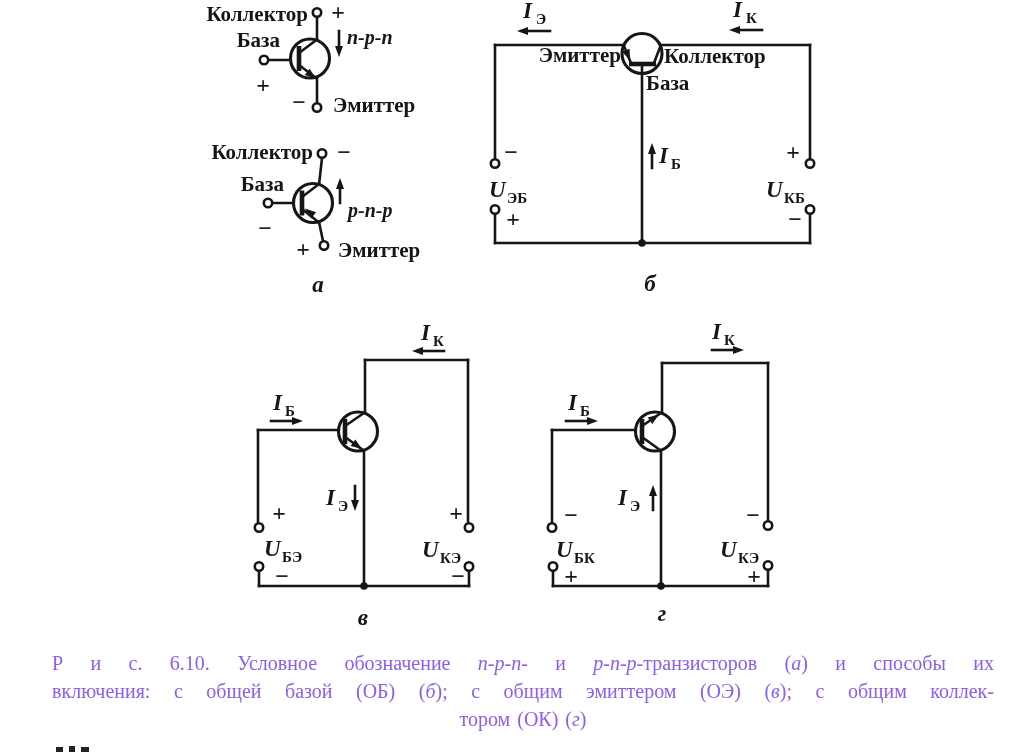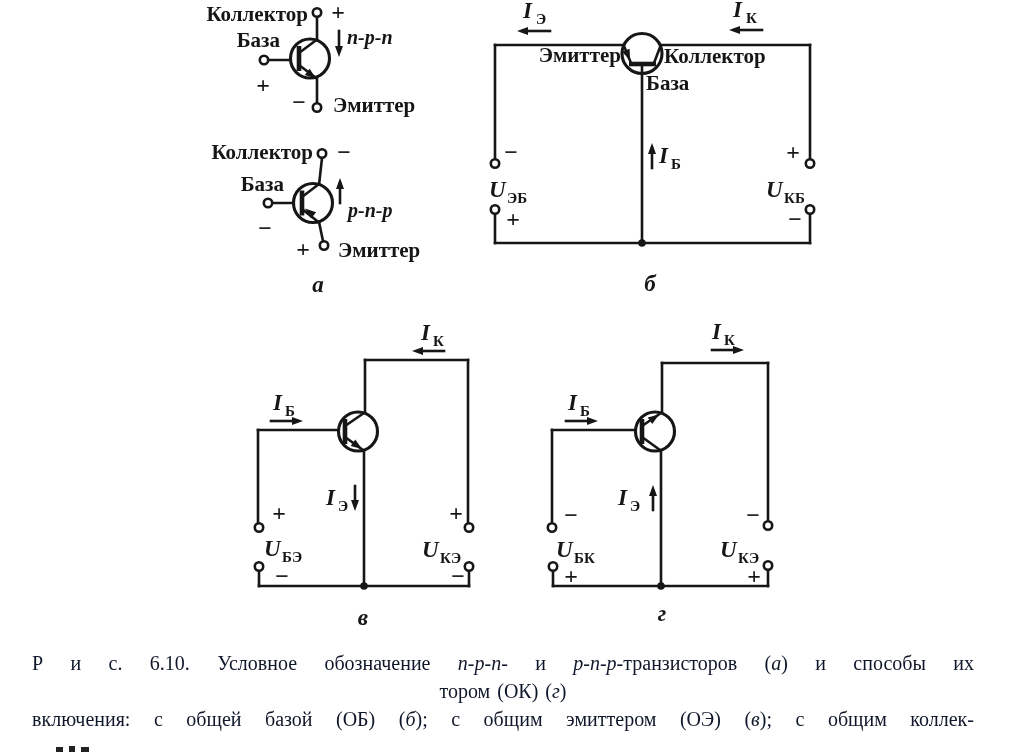--- a/index.html
+++ b/index.html
@@ -13,21 +13,21 @@
   .sign {font:700 24px "Liberation Serif", serif;fill:#161616;}
   .typ  {font:italic 700 20px "Liberation Serif", serif;fill:#161616;}
   .flab {font:italic 700 23px "Liberation Serif", serif;fill:#161616;}
   .wire {stroke:#161616;stroke-width:2.6;fill:none;stroke-linecap:square;}
   .tcirc{stroke:#161616;stroke-width:3.1;fill:#ffffff;}
   .bar  {stroke:#161616;stroke-width:4.6;fill:none;stroke-linecap:butt;}
   .term {stroke:#161616;stroke-width:2.6;fill:#ffffff;}
   .dot  {fill:#161616;stroke:none;}
   .ah   {fill:#161616;stroke:none;}
   
-  .caption{position:absolute;left:32px;top:649px;width:942px;font-size:20px;line-height:28px;color:#0f172a;}
+  .caption{position:absolute;left:52px;top:649px;width:942px;font-size:20px;line-height:28px;color:#8b5cf6;}
   .cap-line{display:block;text-align:justify;text-align-last:justify;word-spacing:2px;}
   .cap-line.first{word-spacing:5px;}
   .cap-line.last{text-align:center;text-align-last:center;}
   .it{font-style:italic;}
 </style>
 </head>
 <body>
 
 <div class="page">
 
@@ -213,17 +213,17 @@
 
   <g>
     <rect x="56" y="747" width="7" height="5" fill="#222"></rect>
     <rect x="69" y="746" width="6" height="6" fill="#222"></rect>
     <rect x="81" y="747" width="8" height="5" fill="#222"></rect>
   </g>
 </svg>
 
 <div class="caption">
   <span class="cap-line first"><span>Р и с. 6.10. Условное обозначение </span><span class="it">n-p-n-</span><span> и </span><span class="it">p-n-p</span><span>-транзисторов (</span><span class="it">а</span><span>) и способы их</span></span>
+  <span class="cap-line"><span>включения: с общей базой (ОБ) (</span><span class="it">б</span><span>); с общим эмиттером (ОЭ) (</span><span class="it">в</span><span>); с общим коллек-</span></span>
   <span class="cap-line last"><span>тором (ОК) (</span><span class="it">г</span><span>)</span></span>
-  <span class="cap-line"><span>включения: с общей базой (ОБ) (</span><span class="it">б</span><span>); с общим эмиттером (ОЭ) (</span><span class="it">в</span><span>); с общим коллек-</span></span>
 </div>
 
 </div>
 
 </body></html>

